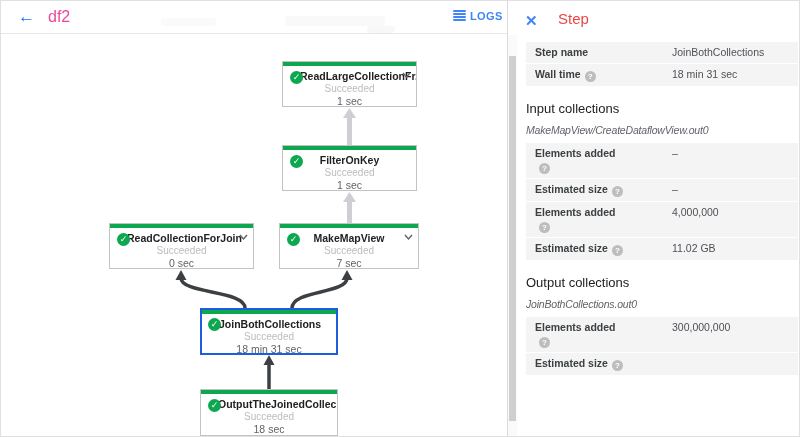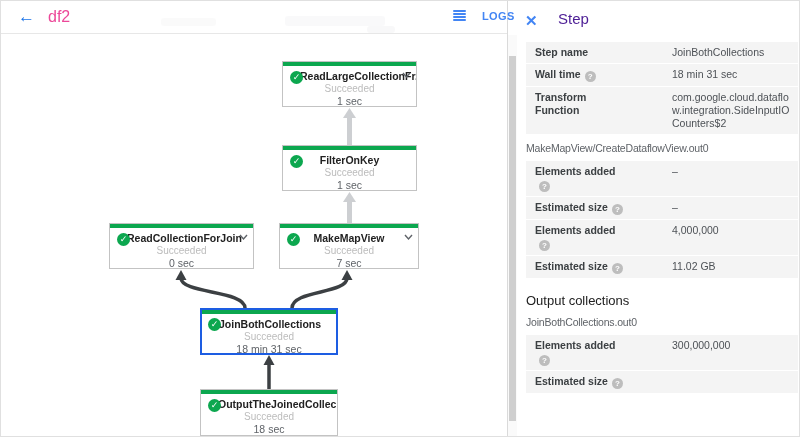--- a/index.html
+++ b/index.html
@@ -11,21 +11,21 @@
   
   .lp-header { position:absolute; left:0; top:0; width:506px; height:33px; background:#fff;
                border-bottom:1px solid #e7e7e7; z-index:5; }
   .back-btn { position:absolute; left:17px; top:5px; color:var(--blue); font-size:17px;
               cursor:pointer; line-height:22px; }
   .job-title { position:absolute; left:47px; top:7px; font-size:16px; color:#ec4899; }
   .smudge { position:absolute; background:#9aa0a6; border-radius:3px; }
   .s1 { left:160px; top:17px; width:55px; height:8px; opacity:.05; }
   .s2 { left:284px; top:15px; width:100px; height:10px; opacity:.06; }
   .s3 { left:366px; top:25px; width:28px; height:7px; opacity:.07; }
-  .logs-btn { position:absolute; left:452px; top:9px; display:flex; align-items:center; gap:16px;
+  .logs-btn { position:absolute; left:452px; top:9px; display:flex; align-items:center; gap:4px;
               color:var(--logs-blue); font-size:11px; font-weight:bold; letter-spacing:.4px; cursor:pointer; }
   .logs-icon { display:inline-block; width:13px; }
   .logs-icon i { display:block; height:2px; background:var(--logs-blue); margin-bottom:1px; border-radius:1px; }
 
   
   .canvas { position:absolute; left:0; top:33px; width:505px; height:404px; background:#fff; }
   svg.edges { position:absolute; left:0; top:0; width:505px; height:404px; }
   .edge-gray { stroke:var(--edge-gray); fill:none; stroke-width:5; }
   .arr-gray  { fill:var(--edge-gray); stroke:none; }
   .edge-dark { stroke:var(--edge-dark); fill:none; stroke-width:3.5; }
@@ -42,34 +42,34 @@
   .ntitle { font-size:10.5px; font-weight:bold; color:#212121; margin-top:4px; padding:0 17px;
             white-space:nowrap; overflow:hidden; }
   .nstatus { font-size:10px; color:#bcbcbc; margin-top:1px; }
   .ntime { font-size:10.5px; color:#5f6368; margin-top:1px; }
 
   
   .panel { position:absolute; left:506px; top:0; width:294px; height:437px; background:#fff;
            border-left:1px solid #dadada; }
   .panel-close { position:absolute; left:17px; top:11px; color:var(--logs-blue); font-size:15px;
                  font-weight:bold; cursor:pointer; }
-  .panel-title { position:absolute; left:50px; top:9px; font-size:15px; color:#4c1d95; }
+  .panel-title { position:absolute; left:50px; top:9px; font-size:15px; color:#ef4444; }
   .p-scrollbar { position:absolute; left:0px; top:34px; width:9px; height:403px; background:#fafafa; cursor:pointer; }
   .p-thumb { position:absolute; left:1px; top:21px; width:7px; height:365px; background:#cfcfcf; }
 
   .pc { position:absolute; left:18px; top:41px; width:272px; }
   .kv { display:flex; background:var(--row-bg); margin-bottom:1px; padding:4px 6px 4px 9px;
         font-size:10.5px; line-height:13px;gap:42px; }
   .kv .k { width:95px; flex-shrink:0; font-weight:bold; color:#3c4043; }
   .kv .v { color:#4d5156; word-break:break-all; flex:1; }
   .info { display:inline-block; width:11px; height:11px; border-radius:50%; background:#bdbdbd;
           color:#fff; font-size:8px; line-height:11px; text-align:center; font-weight:bold;
           margin-left:4px; vertical-align:-1px; cursor:default; }
   .sect { font-size:13px; color:#212121; margin-top:15px; }
-  .coll-name { font-size:10.5px; color:#5f6368; margin:8px 0 7px; letter-spacing:-0.2px; white-space:nowrap; }
+  .coll-name { font-size:10.5px; color:#5f6368; margin:8px 0 7px; letter-spacing:-0.2px; white-space:nowrap;font-style:italic; }
 </style>
 </head>
 <body>
 
 <div class="app">
 
   <div class="lp-header">
     <span class="back-btn">←</span>
     <span class="job-title">df2</span>
     <span class="smudge s1"></span>
@@ -179,25 +179,22 @@
     <div class="pc">
 
       <div class="kv">
         <span class="k">Step name</span>
         <span class="v">JoinBothCollections</span>
       </div>
       <div class="kv">
         <span class="k"><span>Wall time</span><span class="info">?</span></span>
         <span class="v">18 min 31 sec</span>
       </div>
-      <div class="kv">
-        <span class="k">Transform Function</span>
-        <span class="v">com.google.cloud.dataflow.integration.SideInputIOCounters$2</span>
-      </div>
-
+
+      <div class="sect">Input collections</div>
 
       <div class="coll-name">MakeMapView/CreateDataflowView.out0</div>
       <div class="kv">
         <span class="k"><span>Elements added</span><span class="info">?</span></span>
         <span class="v">–</span>
       </div>
       <div class="kv">
         <span class="k"><span>Estimated size</span><span class="info">?</span></span>
         <span class="v">–</span>
       </div>

